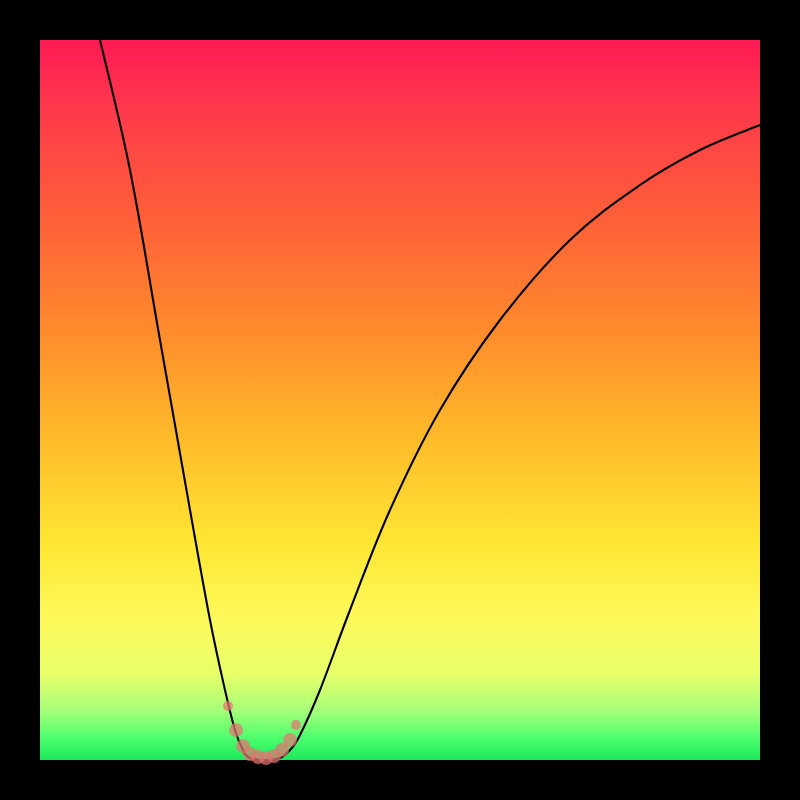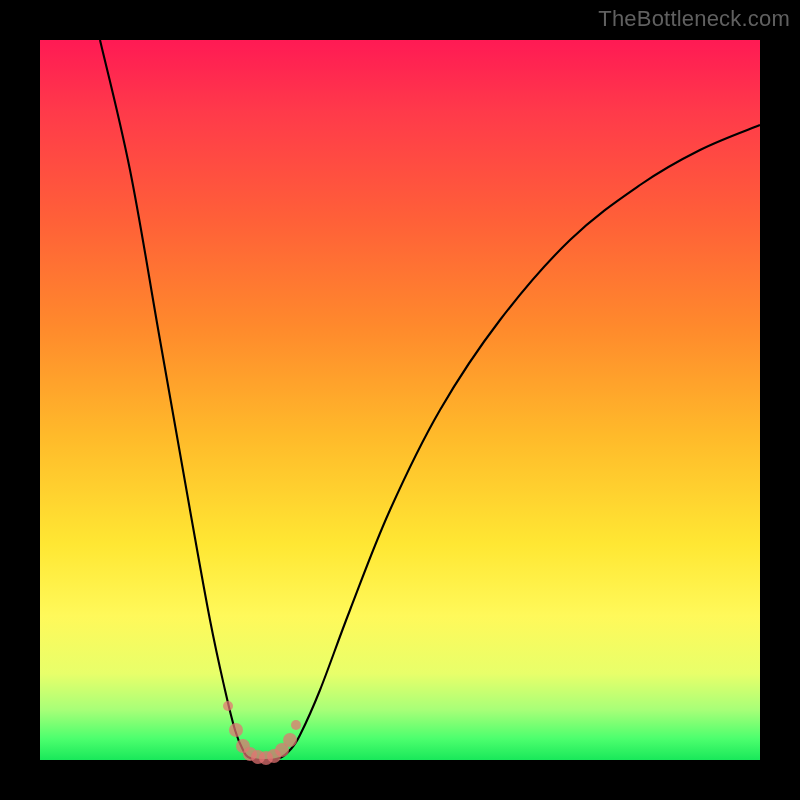--- a/index.html
+++ b/index.html
@@ -66,21 +66,20 @@
   .dots circle {
     fill: #e57373;
     opacity: 0.72;
   }
 </style>
 </head>
 <body>
 
 <div class="frame">
 
-  <div class="watermark">TheBottleneck.com</div>
 
   <div class="plot">
     <svg class="curve" viewBox="0 0 720 720" preserveAspectRatio="none">
       <path class="curve-path" d="M 60 0 C 65.4 23.4, 79.2 76.0, 90 130 C 100.8 184.0, 109.2 238.8, 120 300 C 130.8 361.2, 141.0 419.6, 150 470 C 159.0 520.4, 163.7 547.6, 170 580 C 176.3 612.4, 180.5 630.2, 185 650 C 189.5 669.8, 191.8 679.2, 195 690 C 198.2 700.8, 200.3 705.0, 203 710 C 205.7 715.0, 206.0 716.2, 210 718 C 214.0 719.8, 219.6 720.0, 225 720 C 230.4 720.0, 235.5 719.8, 240 718 C 244.5 716.2, 246.4 714.1, 250 710 C 253.6 705.9, 254.6 705.8, 260 695 C 265.4 684.2, 271.0 672.5, 280 650 C 289.0 627.5, 297.4 602.4, 310 570 C 322.6 537.6, 333.8 506.0, 350 470 C 366.2 434.0, 380.2 404.2, 400 370 C 419.8 335.8, 436.6 310.6, 460 280 C 483.4 249.4, 504.8 224.3, 530 200 C 555.2 175.7, 576.6 161.2, 600 145 C 623.4 128.8, 638.4 120.8, 660 110 C 681.6 99.2, 709.2 89.5, 720 85"></path>
       <g class="dots">
           <circle cx="188" cy="666" r="5"></circle>
           <circle cx="196" cy="690" r="7"></circle>
           <circle cx="203" cy="706" r="7"></circle>
           <circle cx="210" cy="714" r="7"></circle>
           <circle cx="218" cy="717" r="7"></circle>

